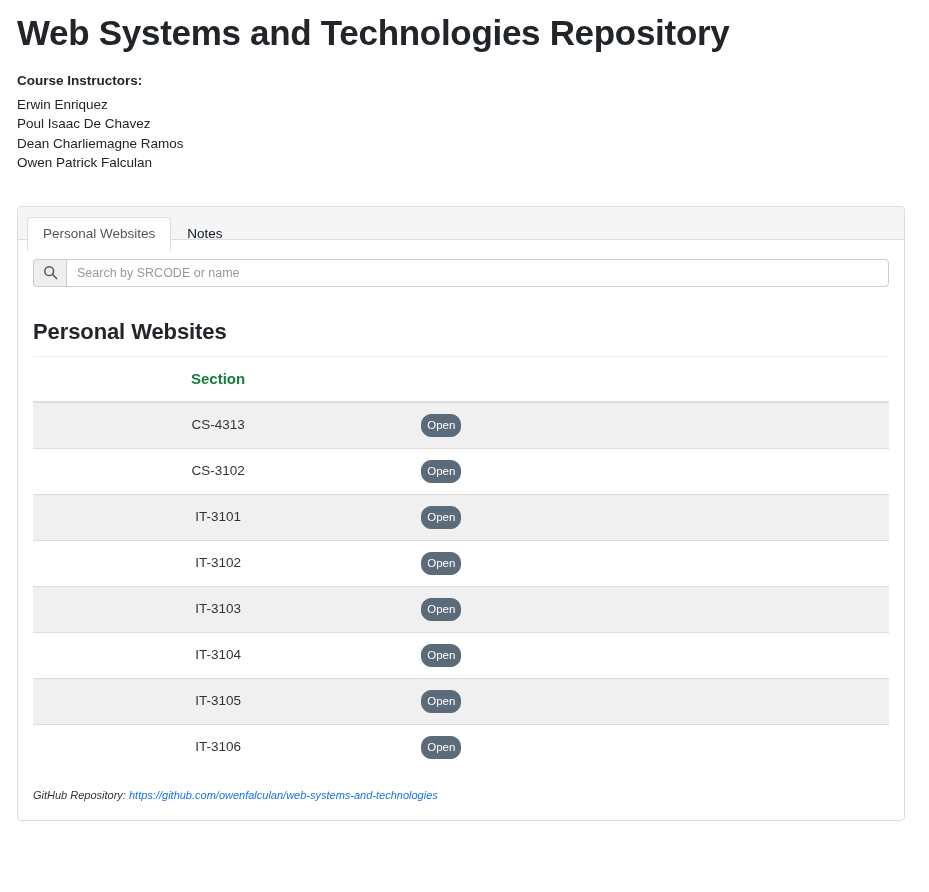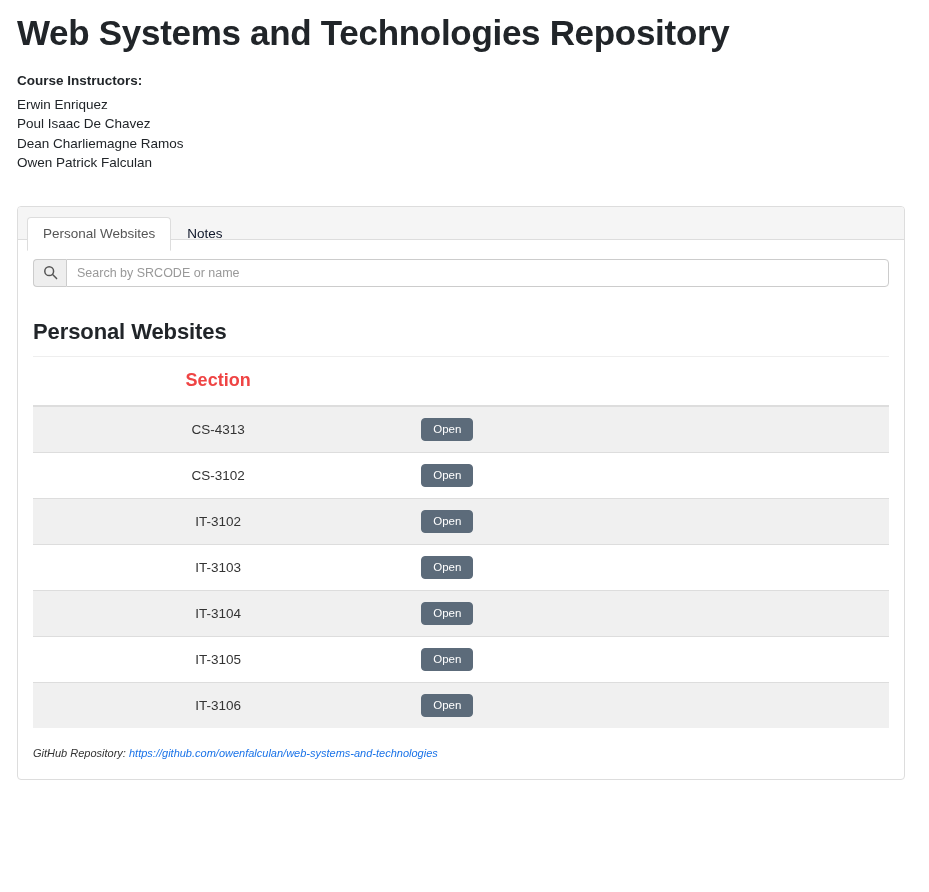--- a/index.html
+++ b/index.html
@@ -145,23 +145,23 @@
 
   
   .table {
     width: 100%;
     border-collapse: collapse;
     margin-top: 0;
     table-layout: fixed;
   }
   .table th {
     text-align: center;
-    font-size: 18px;
+    font-size: 15px;
     font-weight: bold;
-    color: #ef4444;
+    color: #15803d;
     padding: 11px 8px;
     border-bottom: 2px solid #dddddd;
   }
   .table th.col-section { width: 43%; }
   .table th.col-action  { width: 57%; }
   .table td {
     padding: 0;
     font-size: 13.5px;
     color: #333333;
     height: 45px;
@@ -171,25 +171,25 @@
   .table tbody tr:nth-child(odd) { background: #f0f0f0; }
   .table tbody tr:nth-child(even) { background: #ffffff; }
   .cell-section { text-align: center; }
   .cell-action  { text-align: left; padding-left: 0; }
 
   .btn-open {
     display: inline-block;
     background: #5c6b7a;
     color: #ffffff;
     border: 1px solid #5c6b7a;
-    border-radius: 4px;
+    border-radius: 10px;
     font-family: "Liberation Sans", sans-serif;
     font-size: 11.5px;
     line-height: 1.5;
-    padding: 2px 11px;
+    padding: 2px 5px;
     cursor: pointer;
     margin-left: 18px;
   }
 
   
   .panel-footer-note {
     margin-top: 18px;
     font-size: 11px;
     font-style: italic;
     color: #333333;
@@ -252,20 +252,26 @@
               <span class="btn-open">Open</span>
             </td>
           </tr>
           <tr>
             <td class="cell-section">CS-3102</td>
             <td class="cell-action">
               <span class="btn-open">Open</span>
             </td>
           </tr>
           <tr>
+            <td class="cell-section">IT-3101</td>
+            <td class="cell-action">
+              <span class="btn-open">Open</span>
+            </td>
+          </tr>
+          <tr>
             <td class="cell-section">IT-3102</td>
             <td class="cell-action">
               <span class="btn-open">Open</span>
             </td>
           </tr>
           <tr>
             <td class="cell-section">IT-3103</td>
             <td class="cell-action">
               <span class="btn-open">Open</span>
             </td>

